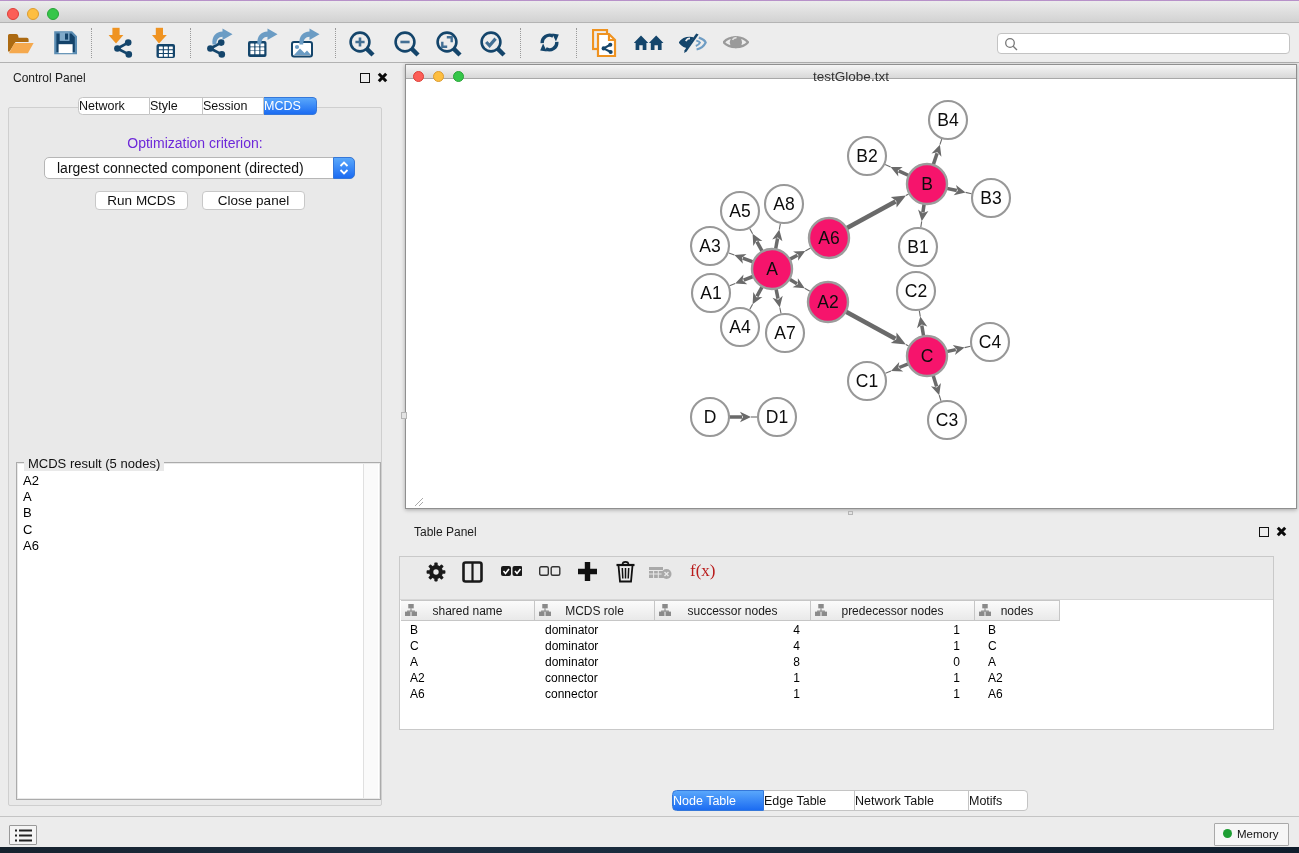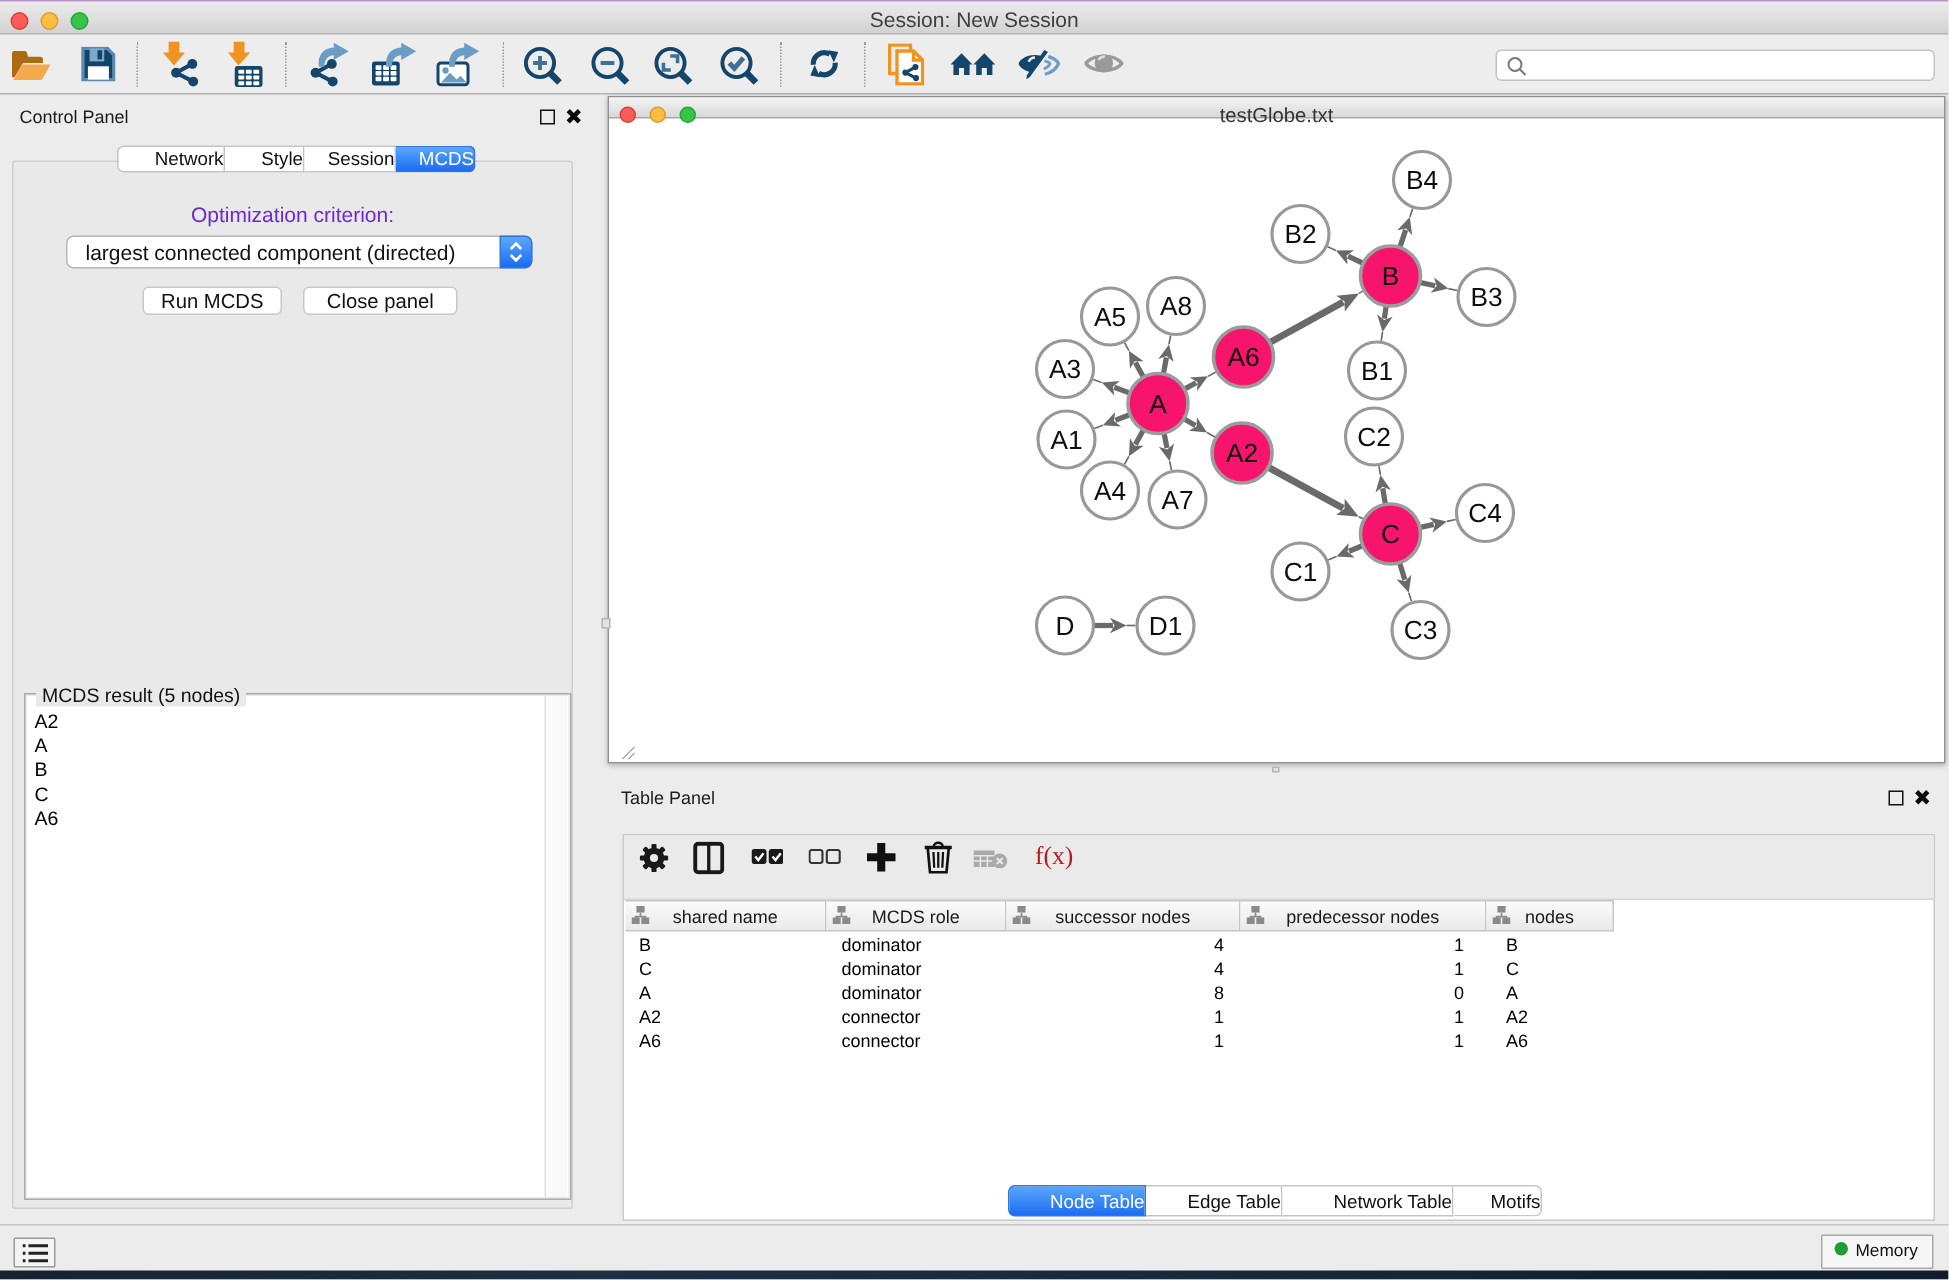--- a/index.html
+++ b/index.html
@@ -17,21 +17,21 @@
 .tsep{position:absolute;top:4px;height:30px;width:0;
  border-left:1px dotted #9a9a9a}
 #search{position:absolute;left:997px;top:9px;width:293px;height:21px;
  background:#fff;border:1px solid #c3c3c3;border-radius:4px}
 
 #cp-title{left:13px;top:71px;font-size:12px;color:#1c1c1c}
 .wbtn{position:absolute;top:73px;width:10px;height:10px;border:1.7px solid #111}
 #cp-panel{left:8px;top:107px;width:374px;height:699px;background:#e9e9e9;
  border:1px solid #cfcfcf;border-radius:2px}
 .seg{position:absolute;display:flex;font-size:12.5px;height:18px;line-height:17px;
- text-align:right;color:#111}
+ text-align:left;color:#111}
 .seg div{background:#fff;border:1px solid #c4c4c4;border-left:none;padding:0}
 .seg div:first-child{border-left:1px solid #c4c4c4;border-radius:4.5px 0 0 4.5px}
 .seg div:last-child{border-radius:0 4.5px 4.5px 0}
 .seg div.sel{background:linear-gradient(#59a7fb,#1c6cf2);color:#fff;border-color:#3577d9}
 #opt-label{left:8px;top:135px;width:374px;text-align:center;font-size:14px;color:#6d28d9}
 #dd{left:44px;top:157px;width:311px;height:22px;background:#fff;
  border:1px solid #b6b6b6;border-radius:5px;font-size:14px;color:#111;
  line-height:20px;padding-left:12px}
 #dd .sp{position:absolute;right:-1px;top:-1px;width:22px;height:22px;border-radius:0 5px 5px 0;
  background:linear-gradient(#5aa8fb,#1b6bf2);border:1px solid #3577d9}
@@ -46,21 +46,21 @@
  border-left:1px solid #e0e0e0}
 
 #netwin{left:405px;top:64px;width:892px;height:445px;background:#fff;
  border:1px solid #8f8f8f;box-shadow:0 1px 4px rgba(0,0,0,.3)}
 #nw-tb{position:absolute;left:0;top:0;right:0;height:14px;
  background:linear-gradient(#f5f5f5,#d8d8d8);border-bottom:1px solid #a8a8a8}
 #nw-tb .t{position:absolute;left:0;right:0;top:3.5px;text-align:center;font-size:13.5px;color:#333}
 .slight{position:absolute;top:5.5px;width:11px;height:11px;border-radius:50%}
 
 #tp-title{left:414px;top:525px;font-size:12px;color:#1c1c1c}
-#tbl-box{left:415px;top:556px;width:875px;height:258px;background:#fff;
+#tbl-box{left:399px;top:556px;width:875px;height:174px;background:#fff;
  border:1px solid #c9c9c9}
 #tbl-tools{position:absolute;left:0;top:0;right:0;height:43px;background:#eaeaea;
  border-bottom:1px solid #d6d6d6}
 .hcell{position:absolute;top:0;height:21px;background:linear-gradient(#fbfbfb,#e9e9e9);
  border:1px solid #c6c6c6;border-left:none;font-size:12px;color:#1a1a1a;text-align:center;
  line-height:20px}
 .trow{position:absolute;font-size:12px;color:#000;height:16px;line-height:16px}
 
 #status{left:0;top:816px;width:1299px;height:31px;background:#ececec;
  border-top:1px solid #c4c4c4}
@@ -69,21 +69,20 @@
 #memo{position:absolute;right:10px;top:6px;width:75px;height:23px;background:#f6f6f6;
  border:1px solid #a9a9a9;border-radius:1px;font-size:11.5px;color:#111;line-height:21px}
 #listbtn{position:absolute;left:9px;top:8px;width:28px;height:20px;background:#f4f4f4;
  border:1px solid #999;border-radius:1px}
 </style></head>
 <body>
 <div class="abs" id="titlebar">
  <div class="light" style="left:7px;background:#fc5e57;border:1px solid #dd3f38"></div>
  <div class="light" style="left:27px;background:#fdbe40;border:1px solid #dd9c2f"></div>
  <div class="light" style="left:47px;background:#35c649;border:1px solid #28a438"></div>
- <div class="t">Session: New Session</div>
 </div>
 <div class="abs" id="toolbar">
     <div class="tsep" style="left:91px"></div>
     <div class="tsep" style="left:190px"></div>
     <div class="tsep" style="left:335px"></div>
     <div class="tsep" style="left:520px"></div>
     <div class="tsep" style="left:576px"></div>
  <div id="search">
       <svg class="abs" style="left:6px;top:3px" width="15" height="15" viewBox="0 0 15 15">
         <circle cx="6" cy="6" r="4.3" fill="none" stroke="#777" stroke-width="1.3"></circle>

